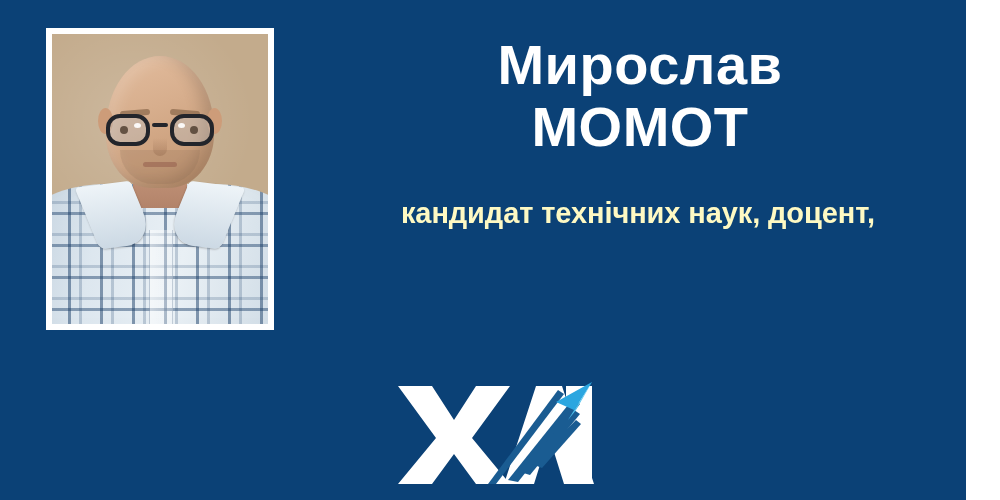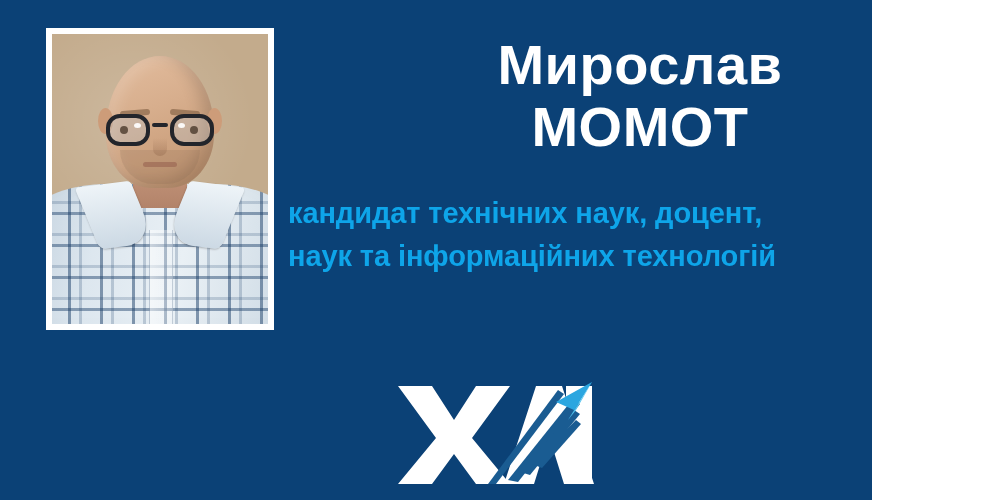--- a/index.html
+++ b/index.html
@@ -3,21 +3,21 @@
 <meta charset="utf-8">
 <title>Profile Card</title>
 <style>
   html, body {
     margin: 0;
     padding: 0;
     background: #ffffff;
   }
   #card {
     position: relative;
-    width: 872px;
+    width: 966px;
     height: 500px;
     overflow: hidden;
     background: #0b4176;
     font-family: "Liberation Sans", "DejaVu Sans", sans-serif;
     -webkit-font-smoothing: antialiased;
   }
 
   
   #photo-frame {
     position: absolute;
@@ -188,22 +188,22 @@
     line-height: 62px;
     letter-spacing: 0.5px;
     white-space: nowrap;
   }
 
   #title-block {
     position: absolute;
     left: 288px;
     top: 192px;
     width: 700px;
-    text-align: left;
-    color: #0ea5e9;
+    text-align: center;
+    color: #fef9c3;
   }
   .title-line {
     font-weight: bold;
     font-size: 29px;
     line-height: 43px;
     letter-spacing: -0.1px;
     white-space: nowrap;
   }
 
   
@@ -255,21 +255,20 @@
     </div>
   </div>
 
   <div id="name-block">
     <div class="name-line">Мирослав</div>
     <div class="name-line">МОМОТ</div>
   </div>
 
   <div id="title-block">
     <div class="title-line">кандидат технічних наук, доцент,</div>
-    <div class="title-line">наук та інформаційних технологій</div>
   </div>
 
   <div id="logo">
     <svg viewBox="0 0 200 108" xmlns="http://www.w3.org/2000/svg">
 
       <polygon points="2,6 36,6 58,40 80,6 114,6 76,58 114,104 80,104 58,74 36,104 2,104 40,58" fill="#ffffff"></polygon>
 
       <polygon points="108,104 140,6 166,6 198,104 168,104 153,56 138,104" fill="#ffffff"></polygon>
 
       <rect x="170" y="6" width="26" height="98" fill="#ffffff"></rect>

